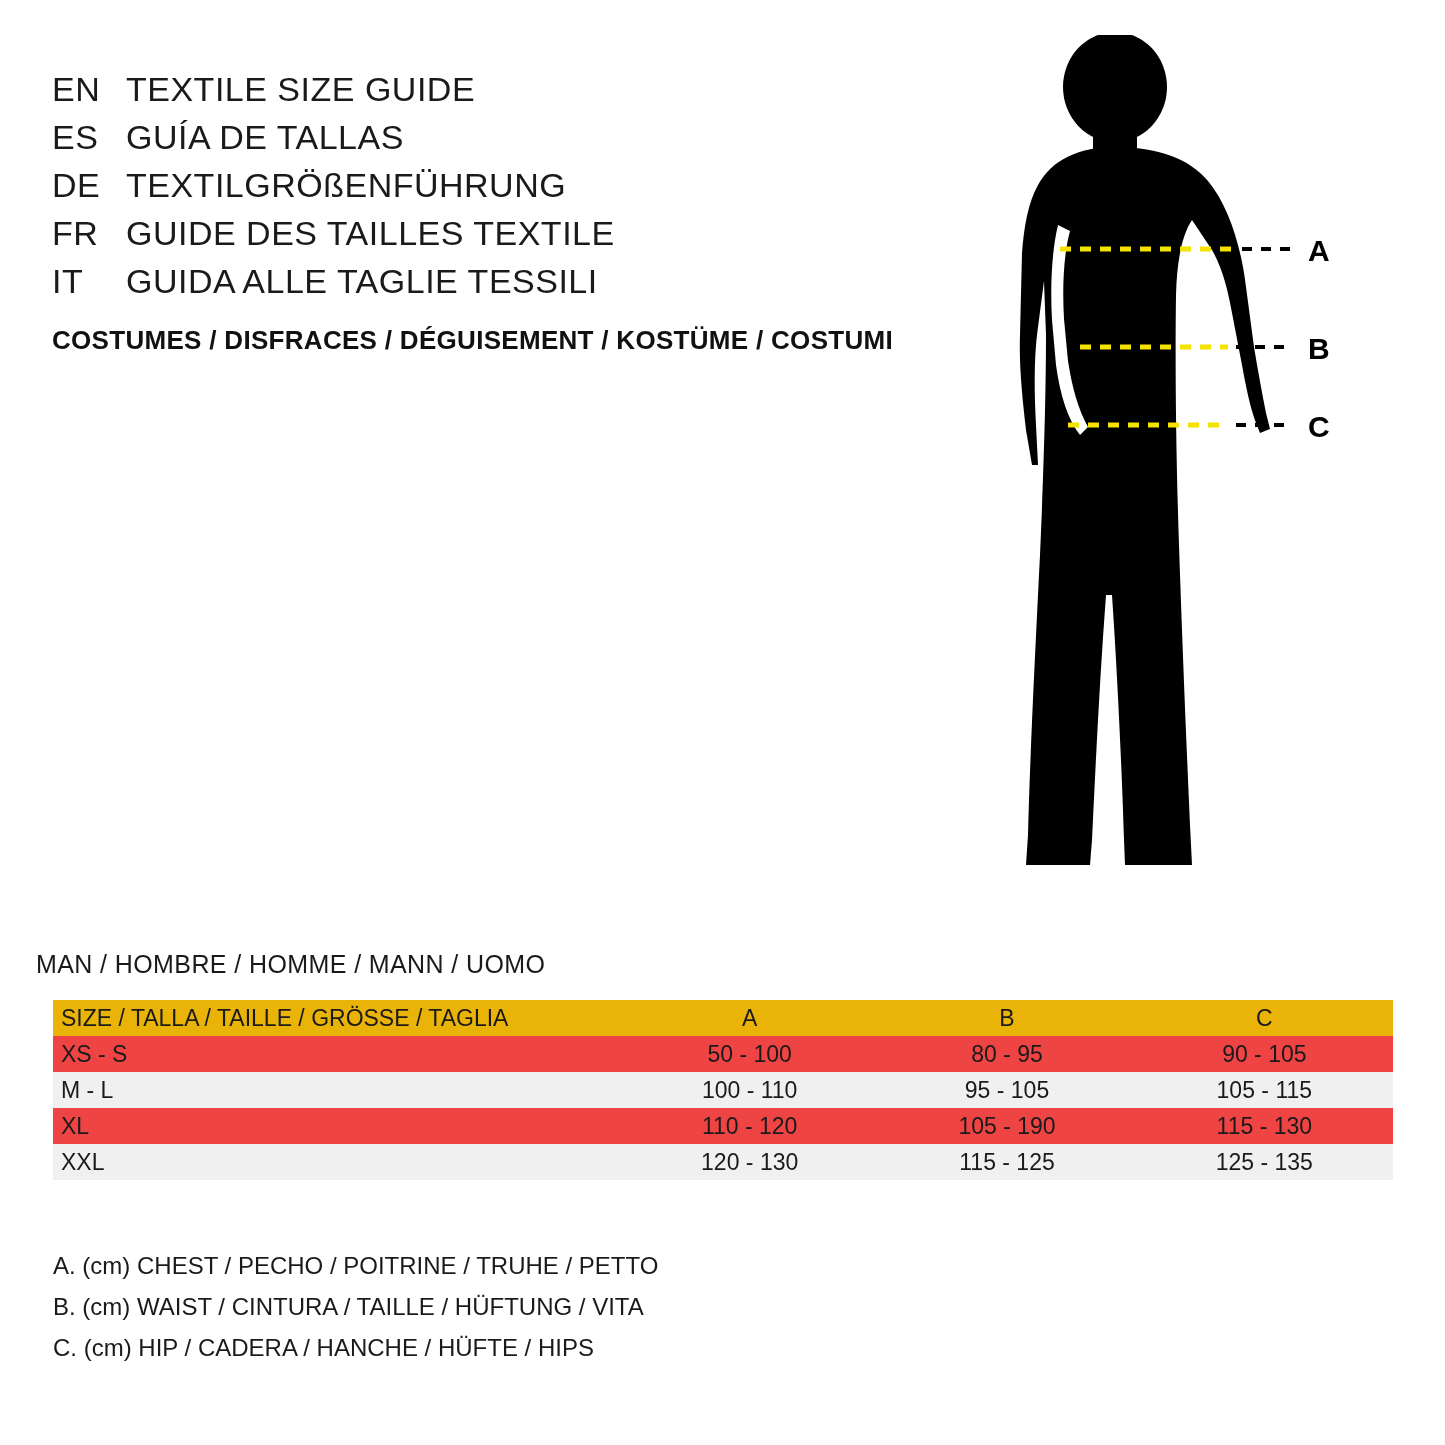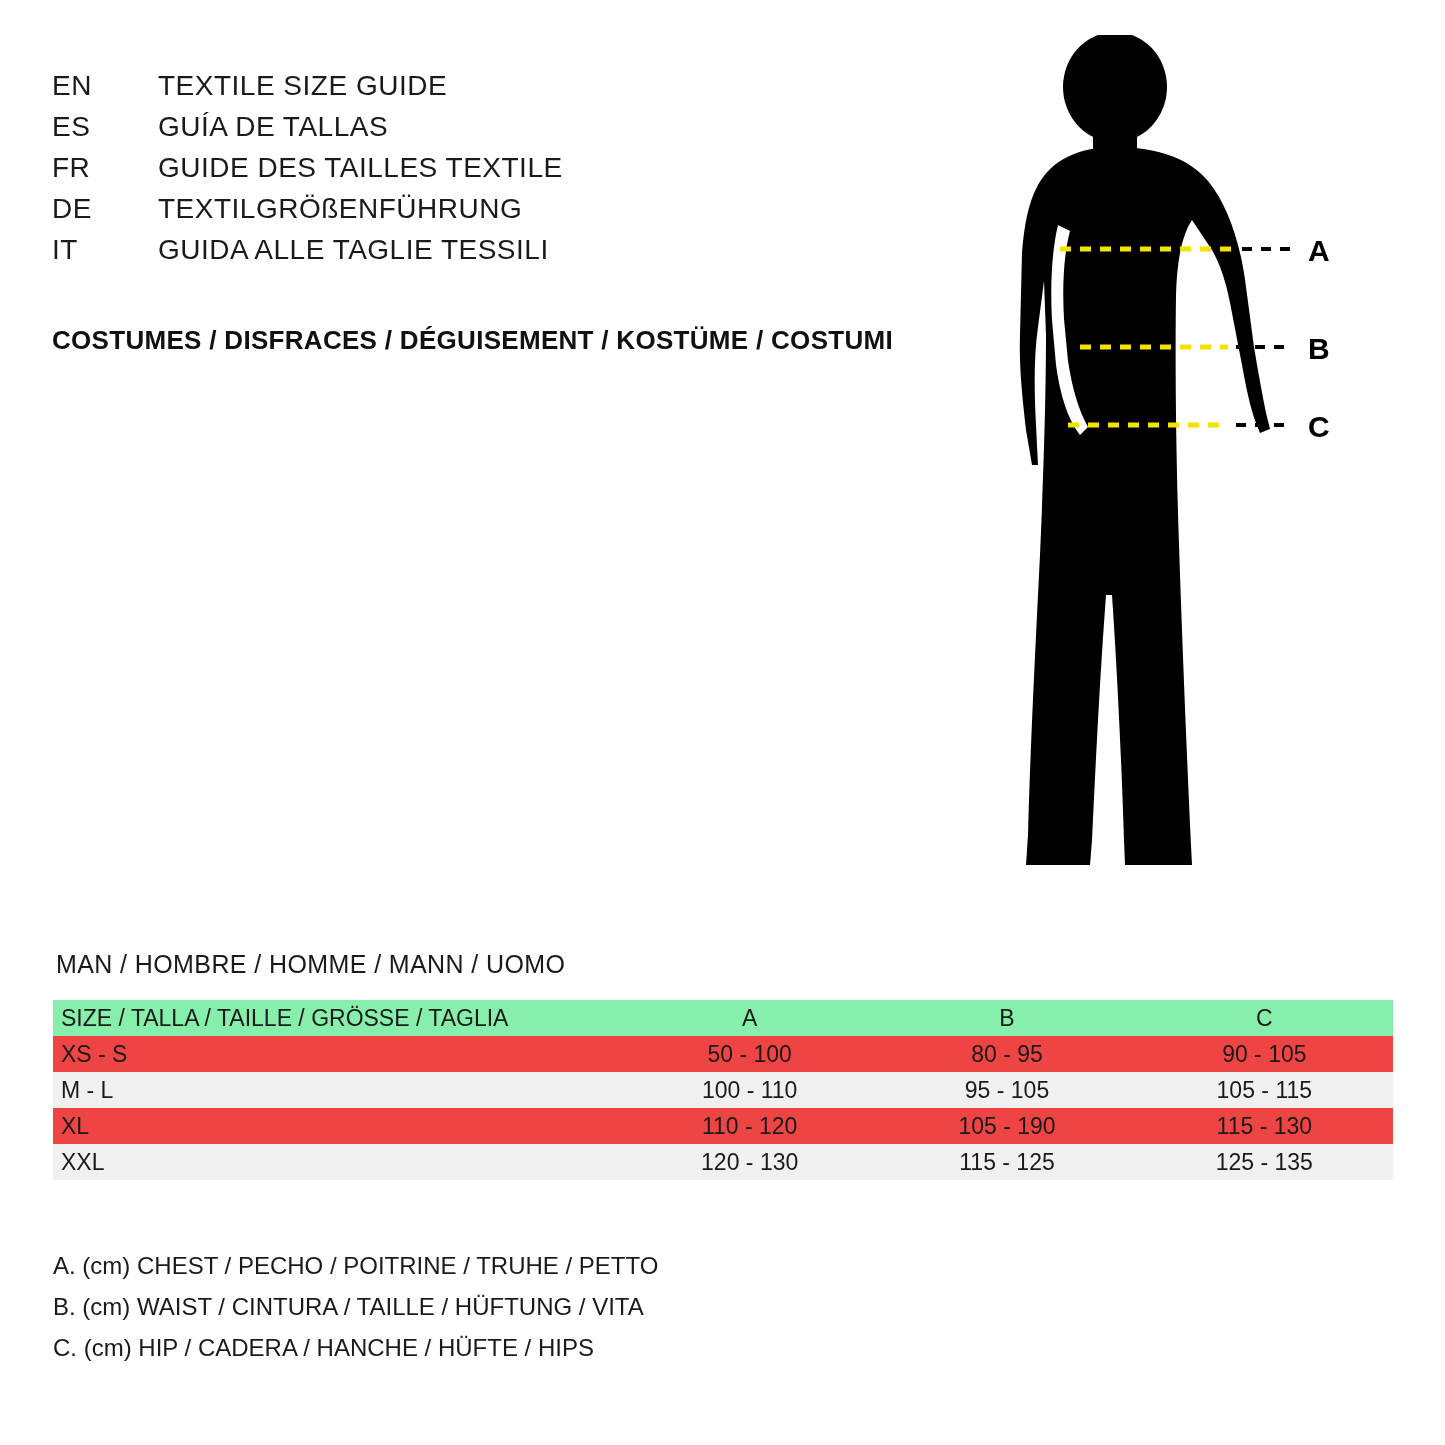--- a/index.html
+++ b/index.html
@@ -25,24 +25,23 @@
   .lang-block {
     position: absolute;
     left: 52px;
     top: 70px;
     width: 950px;
   }
   .lang-row {
     display: flex;
     align-items: baseline;
     margin-bottom: 9px;
-    font-size: 28px;
+    font-size: 34px;
     letter-spacing: 0.5px;
     color: #1a1a1a;
-    gap: 32px;
   }
   .lang-code {
     width: 74px;
     flex: 0 0 74px;
   }
   .lang-text {
     flex: 1 1 auto;
   }
   .subtitle {
     position: absolute;
@@ -62,21 +61,21 @@
     width: 420px;
     height: 860px;
   }
   .figure-wrap svg {
     display: block;
   }
 
   
   .table-title {
     position: absolute;
-    left: 56px;
+    left: 36px;
     top: 950px;
     font-size: 25px;
     letter-spacing: 0.4px;
     color: #1a1a1a;
   }
   table.size-table {
     position: absolute;
     left: 53px;
     top: 1000px;
     width: 1340px;
@@ -92,21 +91,21 @@
     text-align: center;
     vertical-align: middle;
   }
   table.size-table th.label-col,
   table.size-table td.label-col {
     text-align: left;
     padding-left: 8px;
     width: 560px;
   }
   table.size-table thead tr {
-    background: #86efac;
+    background: #eab308;
   }
   table.size-table tbody tr.odd {
     background: #ef4444;
   }
   table.size-table tbody tr.even {
     background: #f0f0f0;
   }
 
   
   .legend {
@@ -129,26 +128,26 @@
   <div class="lang-block">
     <div class="lang-row">
       <span class="lang-code">EN</span>
       <span class="lang-text">TEXTILE SIZE GUIDE</span>
     </div>
     <div class="lang-row">
       <span class="lang-code">ES</span>
       <span class="lang-text">GUÍA DE TALLAS</span>
     </div>
     <div class="lang-row">
+      <span class="lang-code">DE</span>
+      <span class="lang-text">TEXTILGRÖßENFÜHRUNG</span>
+    </div>
+    <div class="lang-row">
       <span class="lang-code">FR</span>
       <span class="lang-text">GUIDE DES TAILLES TEXTILE</span>
-    </div>
-    <div class="lang-row">
-      <span class="lang-code">DE</span>
-      <span class="lang-text">TEXTILGRÖßENFÜHRUNG</span>
     </div>
     <div class="lang-row">
       <span class="lang-code">IT</span>
       <span class="lang-text">GUIDA ALLE TAGLIE TESSILI</span>
     </div>
   </div>
 
   <div class="subtitle">COSTUMES / DISFRACES / DÉGUISEMENT / KOSTÜME / COSTUMI</div>
 
   <div class="figure-wrap">

